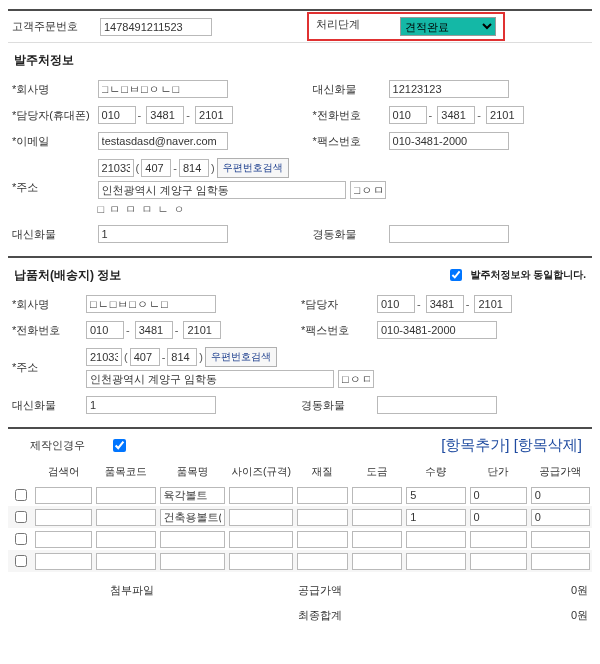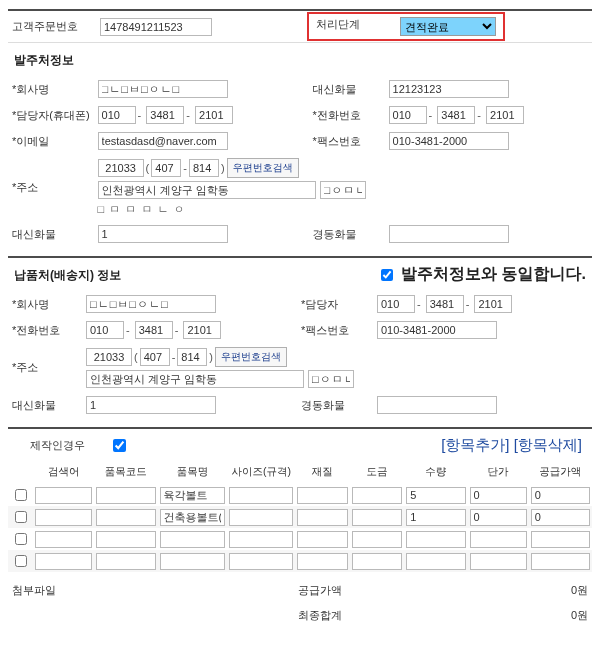--- a/index.html
+++ b/index.html
@@ -48,27 +48,27 @@
     font-size: 11px;
     font-family: "Liberation Sans", sans-serif;
     color: #333;
     background: #fff;
   }
   input.w130 { width: 112px; }
   input.w150 { width: 130px; }
   input.w120 { width: 120px; }
   input.w35 { width: 30px; }
   input.w44 { width: 38px; }
-  input.w230 { width: 218px; }
-  input.tiny { width: 46px; text-align: center; }
+  input.w230 { width: 248px; }
+  input.tiny { width: 36px; }
   input.grid-in { width: 100%; height: 17px; }
 
   select.sel {
     width: 96px; height: 19px; font-size: 11px;
-    border: 1px solid #9a9a9a; background: #7dd3fc;
+    border: 1px solid #9a9a9a; background: #14b8a6;
     font-family: "Liberation Sans", sans-serif;
   }
 
   .btn-sm {
     display: inline-block;
     border: 1px solid #b0b0b0;
     background: #f7f7f7;
     font-size: 10px;
     padding: 2px 5px;
     color: #1a3c8c;
@@ -78,38 +78,38 @@
   .redbox { outline: 2px solid #e03131; outline-offset: 1px; }
 
   .dash { padding: 0 2px; color: #555; }
   .paren { color: #555; padding: 0 2px; }
 
   .same-row {
     display: flex; align-items: center; justify-content: flex-end;
     gap: 5px; padding-right: 6px;
   }
   .same-row .ck { width: 12px; height: 12px; }
-  .same-row .txt { font-weight: bold; color: #222; font-size: 16px; }
+  .same-row .txt { font-weight: bold; color: #222; font-size: 10px; }
 
   .links { font-size: 15px; color: #1f4ba0; padding-right: 6px; }
   .links span { cursor: pointer; }
 
   
   table.items { width: 100%; border-collapse: collapse; margin-top: 4px; }
   table.items th {
     font-size: 10.5px; font-weight: normal; color: #333;
     padding: 4px 2px 5px 2px; text-align: center;
   }
   table.items td { padding: 2px 2px; text-align: center; }
   table.items tr.alt { background: #f6f6f6; }
   .chk { width: 12px; height: 12px; }
 
   .totals { width: 100%; border-collapse: collapse; margin-top: 6px; }
   .totals td { padding: 5px 4px; font-size: 11px; }
-  .t-lbl { text-align: left; width: 150px; }
+  .t-lbl { text-align: right; width: 150px; }
   .t-mid { text-align: center; }
   .t-val { text-align: right; width: 110px; padding-right: 30px; }
   .addr-line2 { padding-top: 3px; }
   .box-sq { letter-spacing: 1px; }
 </style>
 </head>
 <body>
 
 <div class="page">
 

